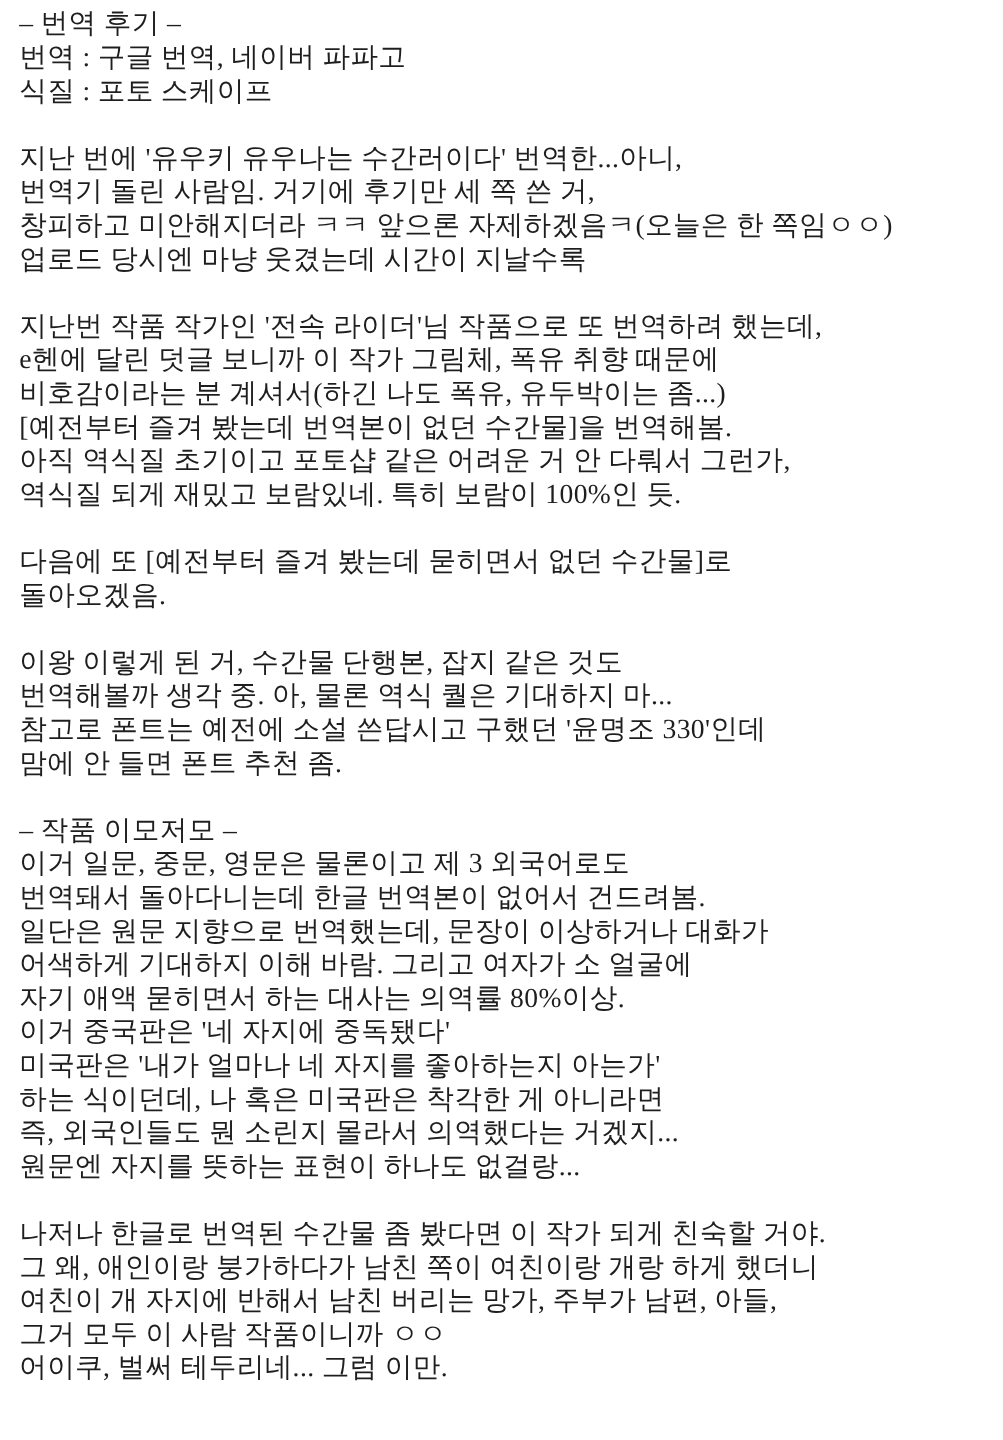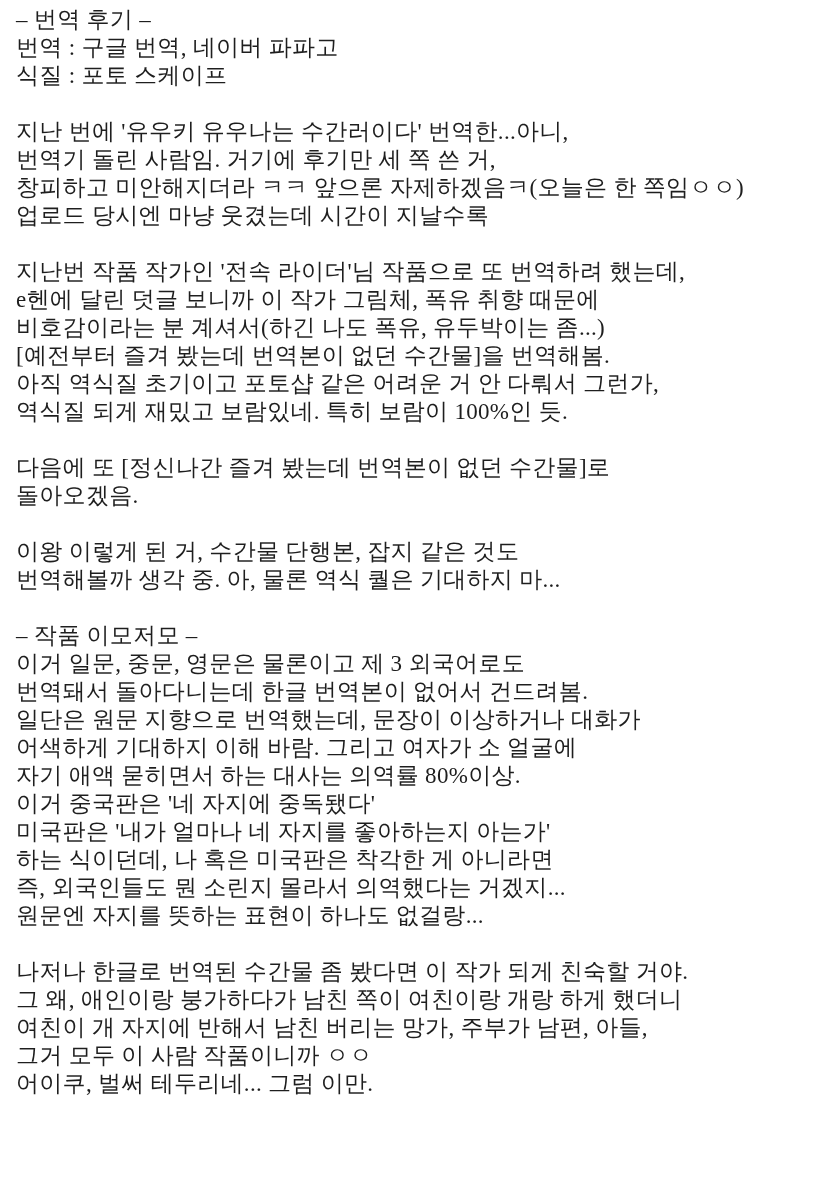--- a/index.html
+++ b/index.html
@@ -45,25 +45,27 @@
   <div class="line">창피하고 미안해지더라 ㅋㅋ 앞으론 자제하겠음ㅋ(오늘은 한 쪽임ㅇㅇ)</div>
   <div class="line">업로드 당시엔 마냥 웃겼는데 시간이 지날수록</div>
   <div class="line"></div>
   <div class="line">지난번 작품 작가인 '전속 라이더'님 작품으로 또 번역하려 했는데,</div>
   <div class="line">e헨에 달린 덧글 보니까 이 작가 그림체, 폭유 취향 때문에</div>
   <div class="line">비호감이라는 분 계셔서(하긴 나도 폭유, 유두박이는 좀...)</div>
   <div class="line">[예전부터 즐겨 봤는데 번역본이 없던 수간물]을 번역해봄.</div>
   <div class="line">아직 역식질 초기이고 포토샵 같은 어려운 거 안 다뤄서 그런가,</div>
   <div class="line">역식질 되게 재밌고 보람있네. 특히 보람이 100%인 듯.</div>
   <div class="line"></div>
-  <div class="line">다음에 또 [정신나간 즐겨 봤는데 번역본이 없던 수간물]로</div>
+  <div class="line">다음에 또 [예전부터 즐겨 봤는데 묻히면서 없던 수간물]로</div>
   <div class="line">돌아오겠음.</div>
   <div class="line"></div>
   <div class="line">이왕 이렇게 된 거, 수간물 단행본, 잡지 같은 것도</div>
   <div class="line">번역해볼까 생각 중. 아, 물론 역식 퀄은 기대하지 마...</div>
+  <div class="line">참고로 폰트는 예전에 소설 쓴답시고 구했던 '윤명조 330'인데</div>
+  <div class="line">맘에 안 들면 폰트 추천 좀.</div>
   <div class="line"></div>
   <div class="section-title">– 작품 이모저모 –</div>
   <div class="line">이거 일문, 중문, 영문은 물론이고 제 3 외국어로도</div>
   <div class="line">번역돼서 돌아다니는데 한글 번역본이 없어서 건드려봄.</div>
   <div class="line">일단은 원문 지향으로 번역했는데, 문장이 이상하거나 대화가</div>
   <div class="line">어색하게 기대하지 이해 바람. 그리고 여자가 소 얼굴에</div>
   <div class="line">자기 애액 묻히면서 하는 대사는 의역률 80%이상.</div>
   <div class="line">이거 중국판은 '네 자지에 중독됐다'</div>
   <div class="line">미국판은 '내가 얼마나 네 자지를 좋아하는지 아는가'</div>
   <div class="line">하는 식이던데, 나 혹은 미국판은 착각한 게 아니라면</div>

